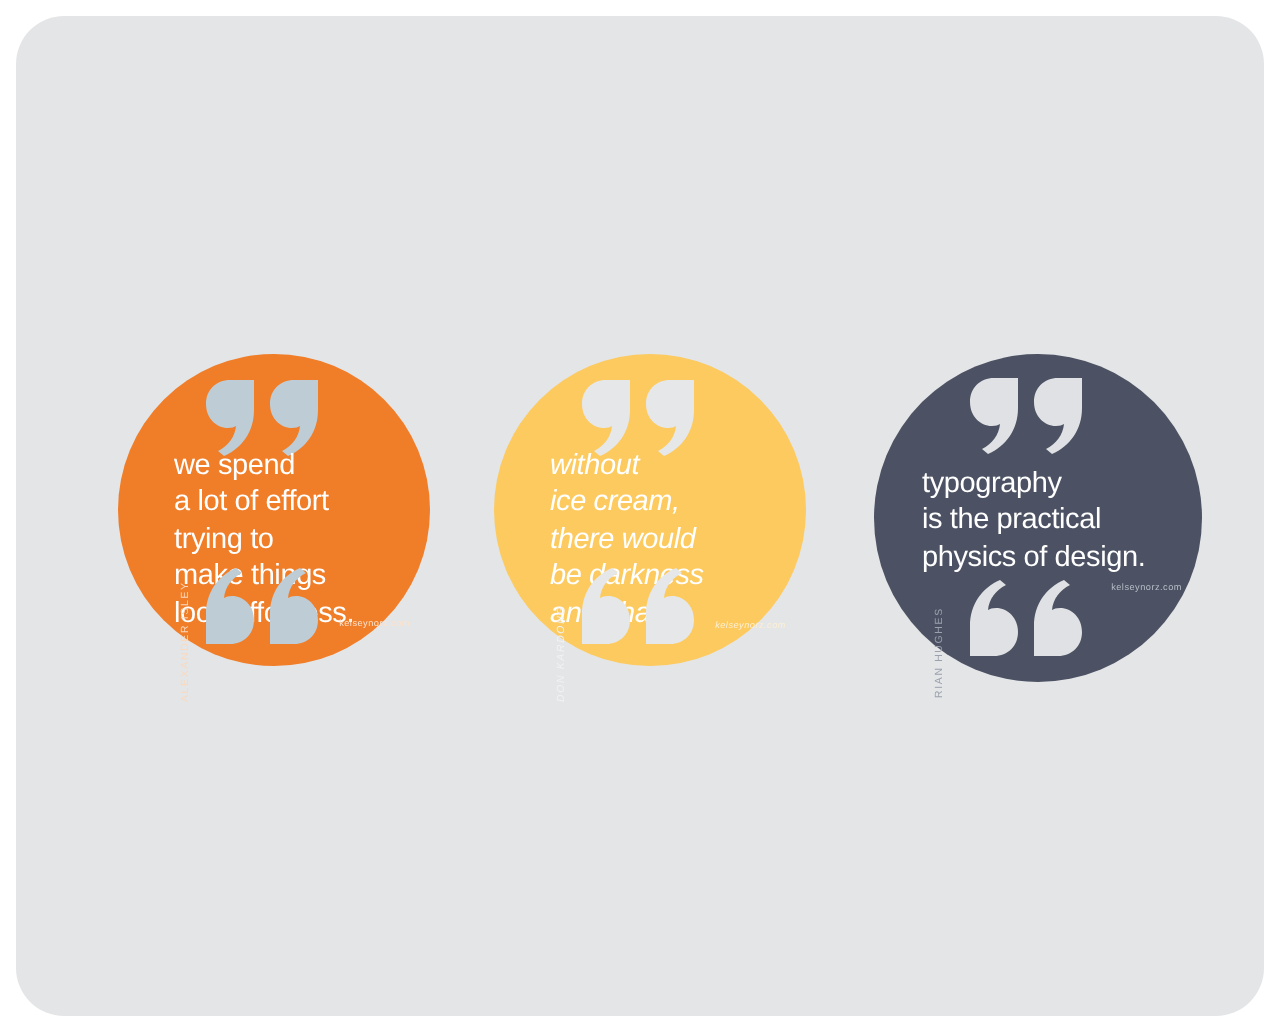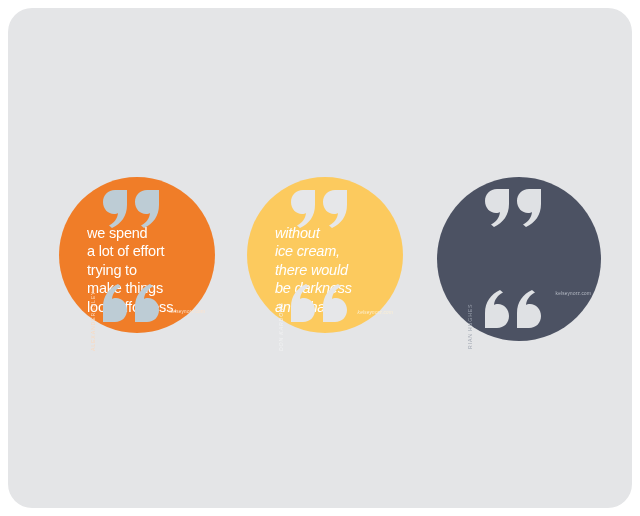--- a/index.html
+++ b/index.html
@@ -208,20 +208,23 @@
     <div class="card slate" id="card-3">
       <div class="disc"></div>
 
       <div class="qmark open">
         <svg viewBox="0 0 56 38" xmlns="http://www.w3.org/2000/svg" aria-hidden="true">
           <path class="qfill" d="M12 0 C5 0 0 5 0 12 C0 19 5 24 11 24 C13 24 14 23.6 15 23 C14.5 28.5 11 33 6 35.5 L9 38 C18 34 24 26 24 15 L24 0 Z"></path>
           <path class="qfill" d="M44 0 C37 0 32 5 32 12 C32 19 37 24 43 24 C45 24 46 23.6 47 23 C46.5 28.5 43 33 38 35.5 L41 38 C50 34 56 26 56 15 L56 0 Z"></path>
         </svg>
       </div>
 
+      <div class="quote">typography
+is the practical
+physics of design.</div>
 
       <div class="attrib-wrap">
         <div class="attrib">RIAN HUGHES</div>
       </div>
 
       <div class="url">kelseynorz.com</div>
 
       <div class="qmark close">
         <svg viewBox="0 0 56 38" xmlns="http://www.w3.org/2000/svg" aria-hidden="true">
           <path class="qfill" d="M12 0 C5 0 0 5 0 12 C0 19 5 24 11 24 C13 24 14 23.6 15 23 C14.5 28.5 11 33 6 35.5 L9 38 C18 34 24 26 24 15 L24 0 Z"></path>

